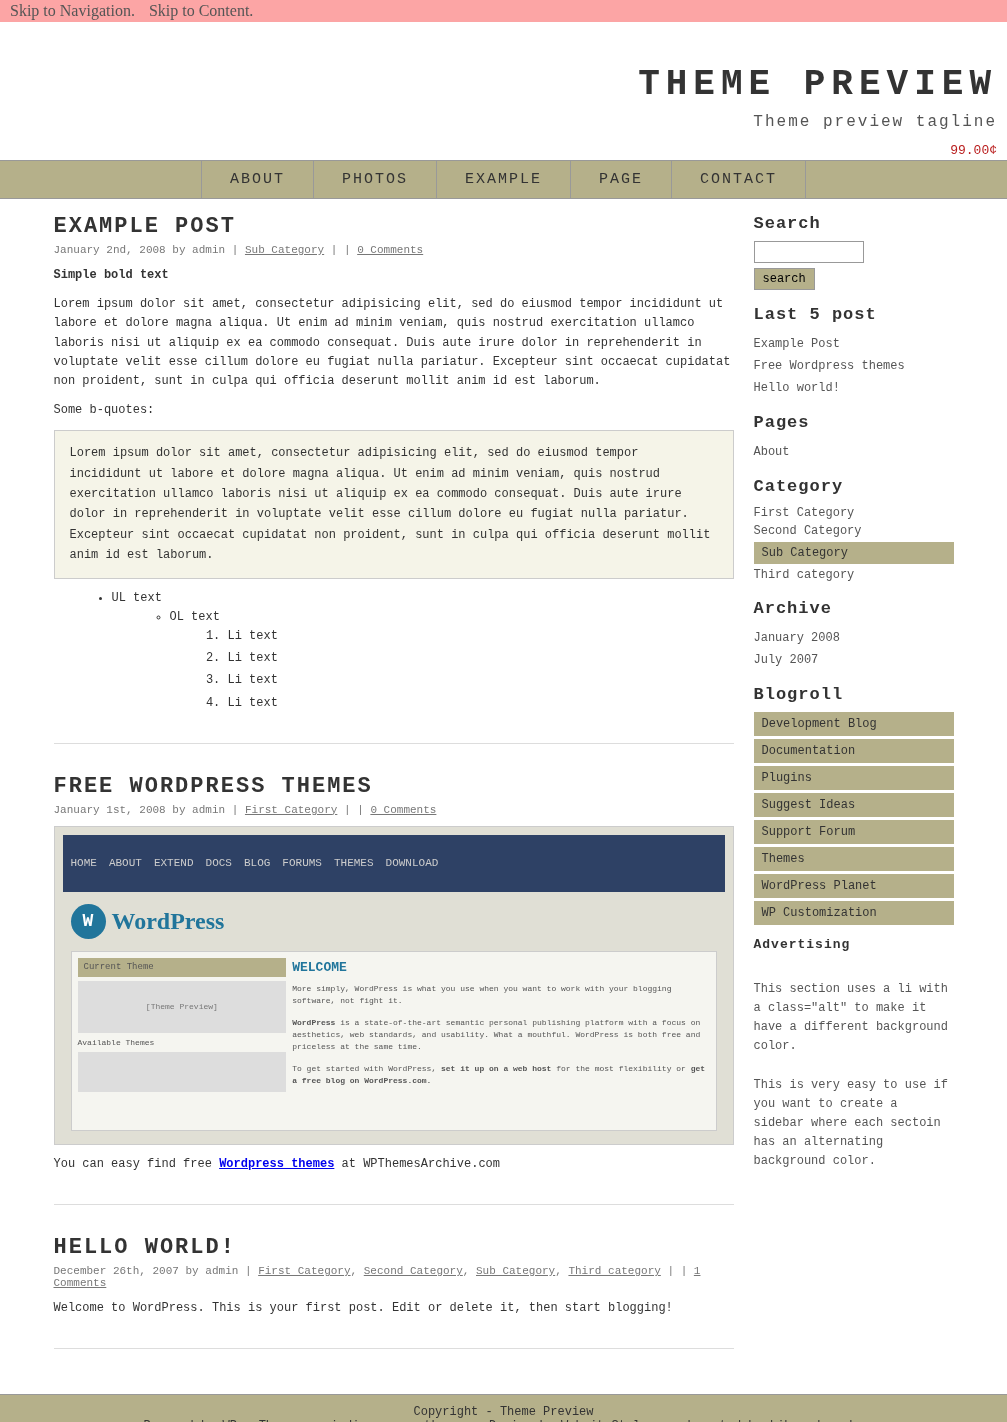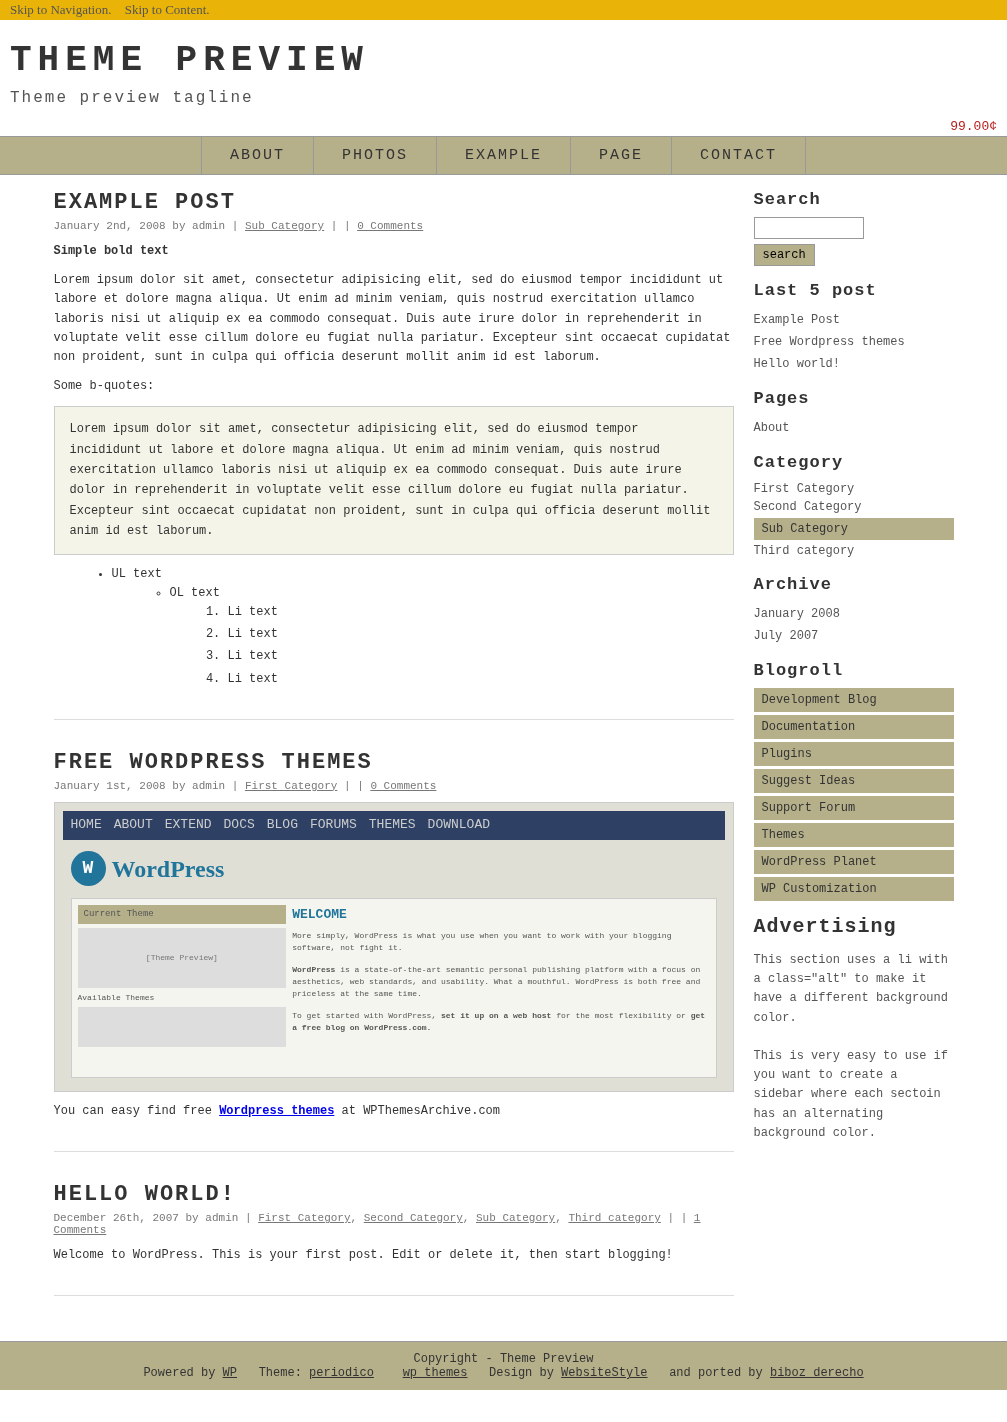--- a/index.html
+++ b/index.html
@@ -1,23 +1,23 @@
 <!DOCTYPE html>
 <html><head>
   <meta charset="utf-8">
   <style>
     * { margin: 0; padding: 0; box-sizing: border-box; }
     body { font-family: Georgia, 'Times New Roman', serif; background: #fff; color: #333; font-size: 13px; }
 
     
-    #skip-links { background: #eab308; padding: 2px 10px; font-size: 13px; color: #555; }
+    #skip-links { background: #fca5a5; padding: 2px 10px; font-size: 16px; color: #555; }
     #skip-links a { color: #555; text-decoration: none; margin-right: 10px; }
 
     
-    #header { text-align: left; padding: 20px 10px 10px; }
+    #header { text-align: right; padding: 20px 10px 10px; margin-top: 22px; }
     #site-title { font-family: 'Courier New', monospace; font-size: 36px; font-weight: bold; letter-spacing: 6px; color: #333; text-transform: uppercase; }
     #site-tagline { font-family: 'Courier New', monospace; font-size: 16px; color: #555; margin-top: 8px; letter-spacing: 2px; }
     #price-tag { text-align: right; padding: 2px 10px; font-family: 'Courier New', monospace; font-size: 13px; color: #b91c1c; }
 
     
     #nav { background: #b5b08a; border-top: 1px solid #999; border-bottom: 1px solid #999; padding: 0; }
     #nav ul { list-style: none; display: flex; justify-content: center; gap: 0; }
     #nav ul li a { display: block; padding: 10px 28px; font-family: 'Courier New', monospace; font-size: 15px; color: #333; text-decoration: none; letter-spacing: 2px; border-right: 1px solid #999; }
     #nav ul li:first-child a { border-left: 1px solid #999; }
 
@@ -50,21 +50,21 @@
     .sidebar-list li { padding: 3px 0; }
     .sidebar-list li a { font-family: 'Courier New', monospace; font-size: 12px; color: #555; text-decoration: none; }
     .sidebar-category-list { list-style: none; }
     .sidebar-category-list li { font-family: 'Courier New', monospace; font-size: 12px; color: #555; padding: 2px 0; }
     .sidebar-category-list li a { color: #555; text-decoration: none; }
     .sidebar-category-list .sub-cat { background: #b5b08a; display: block; padding: 4px 8px; color: #333; margin-left: 0; }
     .sidebar-blogroll { list-style: none; }
     .sidebar-blogroll li { margin-bottom: 3px; }
     .sidebar-blogroll li a { display: block; background: #b5b08a; padding: 5px 8px; font-family: 'Courier New', monospace; font-size: 12px; color: #333; text-decoration: none; }
     .advertising-section { margin-top: 10px; font-family: 'Courier New', monospace; font-size: 12px; line-height: 1.6; color: #555; }
-    .advertising-title { font-family: 'Courier New', monospace; font-size: 20px; font-weight: bold; color: #333; margin-bottom: 8px; letter-spacing: 1px; }
+    .advertising-title { font-family: 'Courier New', monospace; font-size: 13px; font-weight: bold; color: #333; margin-bottom: 24px; letter-spacing: 1px; }
 
     
     #footer { background: #b5b08a; border-top: 1px solid #999; text-align: center; padding: 10px; font-family: 'Courier New', monospace; font-size: 12px; color: #333; }
     #footer a { color: #333; }
   </style>
 </head>
 <body>
 
 <div id="skip-links">
   <a href="#nav">Skip to Navigation.</a>
@@ -131,40 +131,40 @@
     <div class="post">
       <h2 class="post-title">FREE WORDPRESS THEMES</h2>
       <div class="post-meta">
         January 1st, 2008 by admin | <a href="#">First Category</a> | | <a href="#">0 Comments</a>
       </div>
       <div class="post-content">
 
         <div class="wp-image-container">
           <div style="background:#e0dfd5; padding:8px;">
 
-            <div style="background:#2e4165; display:flex; gap:12px; padding:4px 8px; font-size:13px; color:#ccc; font-family:'Courier New',monospace;">
+            <div style="background:#2e4165; display:flex; gap:12px; padding:20px 8px; font-size:11px; color:#ccc; font-family:'Courier New',monospace;">
               <span>HOME</span>
               <span>ABOUT</span>
               <span>EXTEND</span>
               <span>DOCS</span>
               <span>BLOG</span>
               <span>FORUMS</span>
               <span>THEMES</span>
               <span>DOWNLOAD</span>
             </div>
 
             <div style="display:flex; align-items:center; gap:6px; padding:10px 8px 5px;">
               <div style="width:35px; height:35px; border-radius:50%; background:#21759b; display:flex; align-items:center; justify-content:center; color:white; font-size:18px; font-weight:bold;">W</div>
               <span style="font-size:24px; font-weight:bold; color:#21759b; font-family:Georgia,serif;">WordPress</span>
             </div>
 
             <div style="background:#f5f5f0; border:1px solid #ccc; margin:5px 8px; padding:6px; display:flex; gap:6px; min-height:180px;">
               <div style="flex:1; font-size:8px; font-family:'Courier New',monospace; color:#555; line-height:1.5;">
                 <div style="background:#b5b08a; padding:3px 6px; margin-bottom:4px; font-size:9px;">Current Theme</div>
-                <div style="background:#ddd; height:60px; margin-bottom:4px; display:flex; align-items:center; justify-content:center; font-size:8px; color:#777;">[Theme Preview]</div>
+                <div style="background:#ddd; height:52px; margin-bottom:4px; display:flex; align-items:center; justify-content:center; font-size:8px; color:#777;">[Theme Preview]</div>
                 <div>Available Themes</div>
                 <div style="background:#ddd; height:40px; margin-top:3px;"></div>
               </div>
               <div style="flex:2; font-size:8px; font-family:'Courier New',monospace; color:#555; line-height:1.5;">
                 <div style="font-size:13px; font-weight:bold; color:#21759b; margin-bottom:4px;">WELCOME</div>
                 <p style="margin-top:6px;">More simply, WordPress is what you use when you want to work with your blogging software, not fight it.</p>
                 <p><strong>WordPress</strong> is a state-of-the-art semantic personal publishing platform with a focus on aesthetics, web standards, and usability. What a mouthful. WordPress is both free and priceless at the same time.</p>
                 <p style="margin-top:6px;">To get started with WordPress, <strong>set it up on a web host</strong> for the most flexibility or <strong>get a free blog on WordPress.com.</strong></p>
               </div>
             </div>

